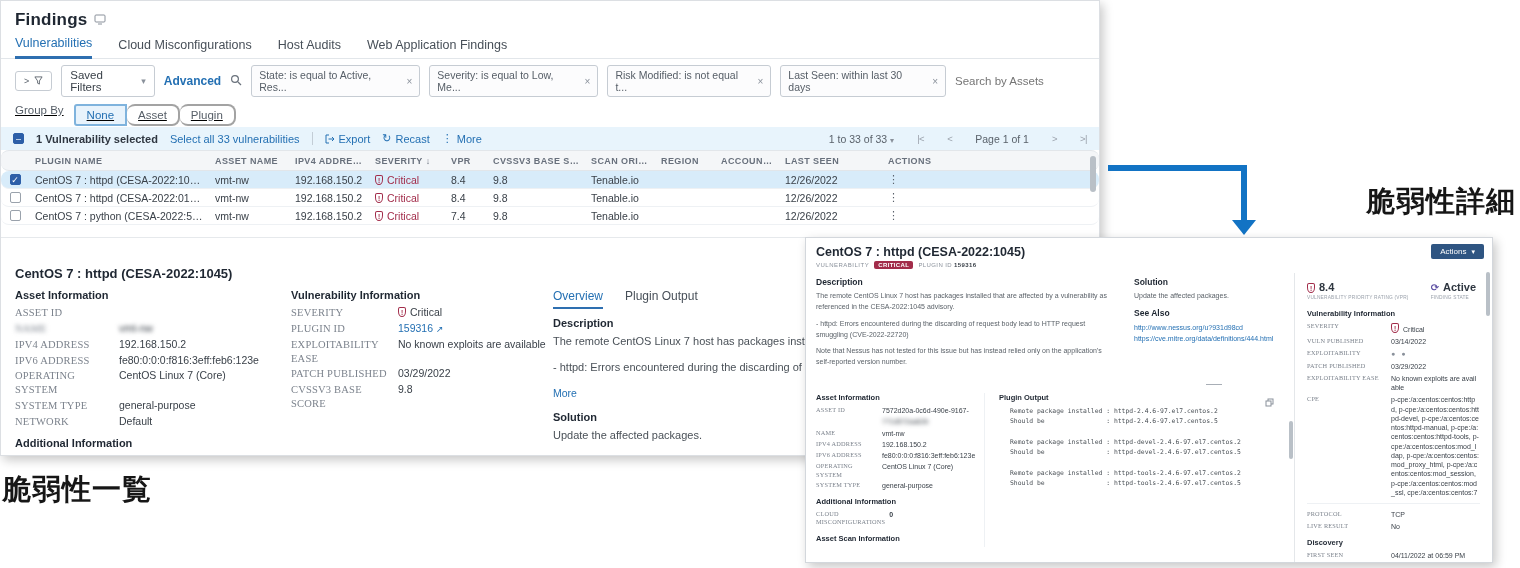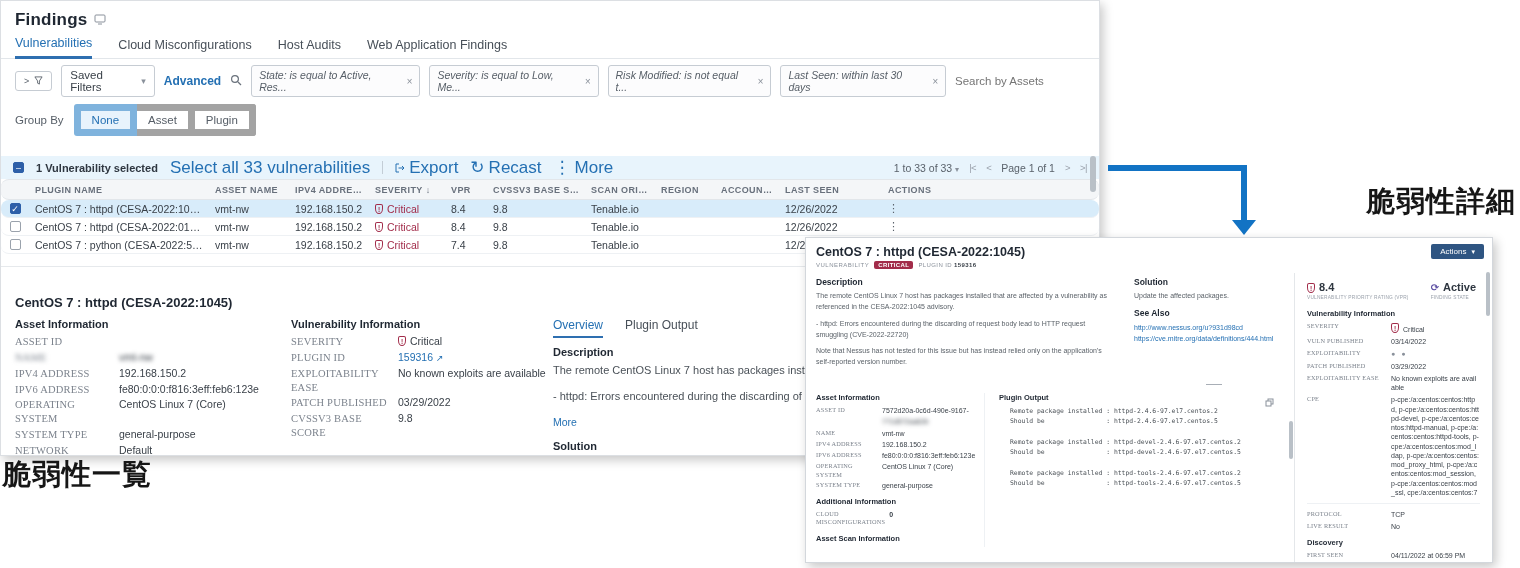--- a/index.html
+++ b/index.html
@@ -12,37 +12,37 @@
   .fi-header { padding:9px 14px 2px; display:flex; align-items:center; gap:7px; }
   .fi-title { font-size:17px; font-weight:700; color:#1f2732; letter-spacing:.2px;text-align:center; }
   .tabs { display:flex; gap:26px; padding:0 14px; height:27px; align-items:flex-end; border-bottom:1px solid #e2e6ea; }
   .tab { font-size:12.5px; color:#474f58; padding-bottom:6px; cursor:pointer; }
   .tab.active { color:#2470b3; font-weight:400; border-bottom:3px solid #2e6fb0; margin-bottom:-1px; }
   .filter-row { display:flex; align-items:center; gap:9px; padding:6px 14px 4px; }
   .btn { border:1px solid #c6ccd3; border-radius:3px; background:#fff; font-size:11.5px; color:#3a4149;
     padding:3px 8px; display:inline-flex; align-items:center; gap:5px; cursor:pointer; }
   .link { color:#2470b3; cursor:pointer; }
   .chip { border:1px solid #c6ccd3; border-radius:3px; background:#fcfcfd; font-size:10.5px; color:#565e67;
-    padding:3px 7px; display:inline-flex; gap:7px; align-items:center;font-style:italic; }
+    padding:3px 7px; display:inline-flex; gap:7px; align-items:center; }
   .chip .x { color:#8a919b; font-size:10px; cursor:pointer; }
   .search-ph { border:none; outline:none; font-size:11.5px; color:#8a919b; width:130px; background:transparent; }
-  .groupby-row { display:flex; align-items:center; gap:10px; padding:3px 14px 20px; }
+  .groupby-row { display:flex; gap:10px; padding:3px 14px 1px;text-decoration:underline; }
   .gb-label { font-size:11.5px; color:#565e67; }
   .seg { display:flex; }
-  .seg-btn { border:7px solid #a3a3a3; background:#fff; font-size:11.5px; color:#565e67; padding:3px 11px; cursor:pointer; }
+  .seg-btn { border:2px solid #a3a3a3; background:#fff; font-size:11.5px; color:#565e67; padding:3px 11px; cursor:pointer; }
   .seg-btn:first-child { border-radius:3px 0 0 3px; }
   .seg-btn:last-child { border-radius:0 3px 3px 0; }
-  .seg-btn + .seg-btn { border-left:none; }
+  .seg-btn + .seg-btn { border-left:none;border-radius:8px; }
   .seg-btn.active { background:#e8f3fc; border-color:#7fb3dd; color:#2470b3; }
 
   .action-bar { background:#e8f4fc; height:23px; display:flex; align-items:center; padding:0 12px; gap:12px; font-size:11.5px; }
   .action-bar .sel-txt { color:#2e3640; font-weight:700; font-size:11px; }
-  .ab-link { color:#2470b3; font-size:17px; display:inline-flex; align-items:center; gap:4px; cursor:pointer; }
+  .ab-link { color:#2470b3; font-size:11px; display:inline-flex; align-items:center; gap:4px; cursor:pointer; }
   .vsep { width:1px; height:13px; background:#c3cdd6; }
-  .ab-right { margin-left:auto; display:flex; align-items:center; gap:10px; color:#5a626b; font-size:10.5px; }
+  .ab-right { margin-left:auto; display:flex; align-items:center; gap:23px; color:#5a626b; font-size:10.5px; }
   .pg { color:#9aa1ab; font-size:9.5px; letter-spacing:-.5px; }
   .pg-txt { color:#5a626b; font-size:10.5px; }
 
   .trow { display:flex; align-items:center; height:18px; border-bottom:1px solid #eef1f4; font-size:10.5px; color:#3a4149;border-radius:8px; }
   .thead { background:#f4f6f8; height:21px; border-top:1px solid #e2e6ea; border-bottom:1px solid #e2e6ea;
     font-size:9px; font-weight:700; color:#68707c; letter-spacing:.4px; }
   .cell { padding:0 6px; white-space:nowrap; overflow:hidden; text-overflow:ellipsis; }
   .c0 { width:28px; display:flex; justify-content:center; }
   .c1 { width:180px; } .c2 { width:80px; } .c3 { width:80px; } .c4 { width:76px; }
   .c5 { width:42px; } .c6 { width:98px; } .c7 { width:70px; } .c8 { width:60px; }
@@ -389,21 +389,21 @@
   </div>
 
   <div class="scrollthumb" style="right:3px;top:155px;width:6px;height:36px;"></div>
 </div>
 
 <svg class="abs" style="left:1100px;top:158px;" width="170" height="85">
   <path d="M8 10 H144 V62" stroke="#1273c4" stroke-width="6" fill="none"></path>
   <polygon points="132,62 156,62 144,77" fill="#1273c4"></polygon>
 </svg>
 <div class="anno" style="top:182px;right:4px;">脆弱性詳細</div>
-<div class="anno" style="top:455px;left:2px;text-align:right;">脆弱性一覧</div>
+<div class="anno" style="top:470px;left:2px;text-align:right;">脆弱性一覧</div>
 
 <div class="popup">
   <div class="pp-header">
     <div class="pp-title">CentOS 7 : httpd (CESA-2022:1045)</div>
     <div class="pp-meta">
       <span class="pp-type">VULNERABILITY</span>
       <span class="pp-badge">CRITICAL</span>
       <span class="pp-pid"><span>PLUGIN ID</span> <b>159316</b></span>
     </div>
     <span class="pp-actions">

